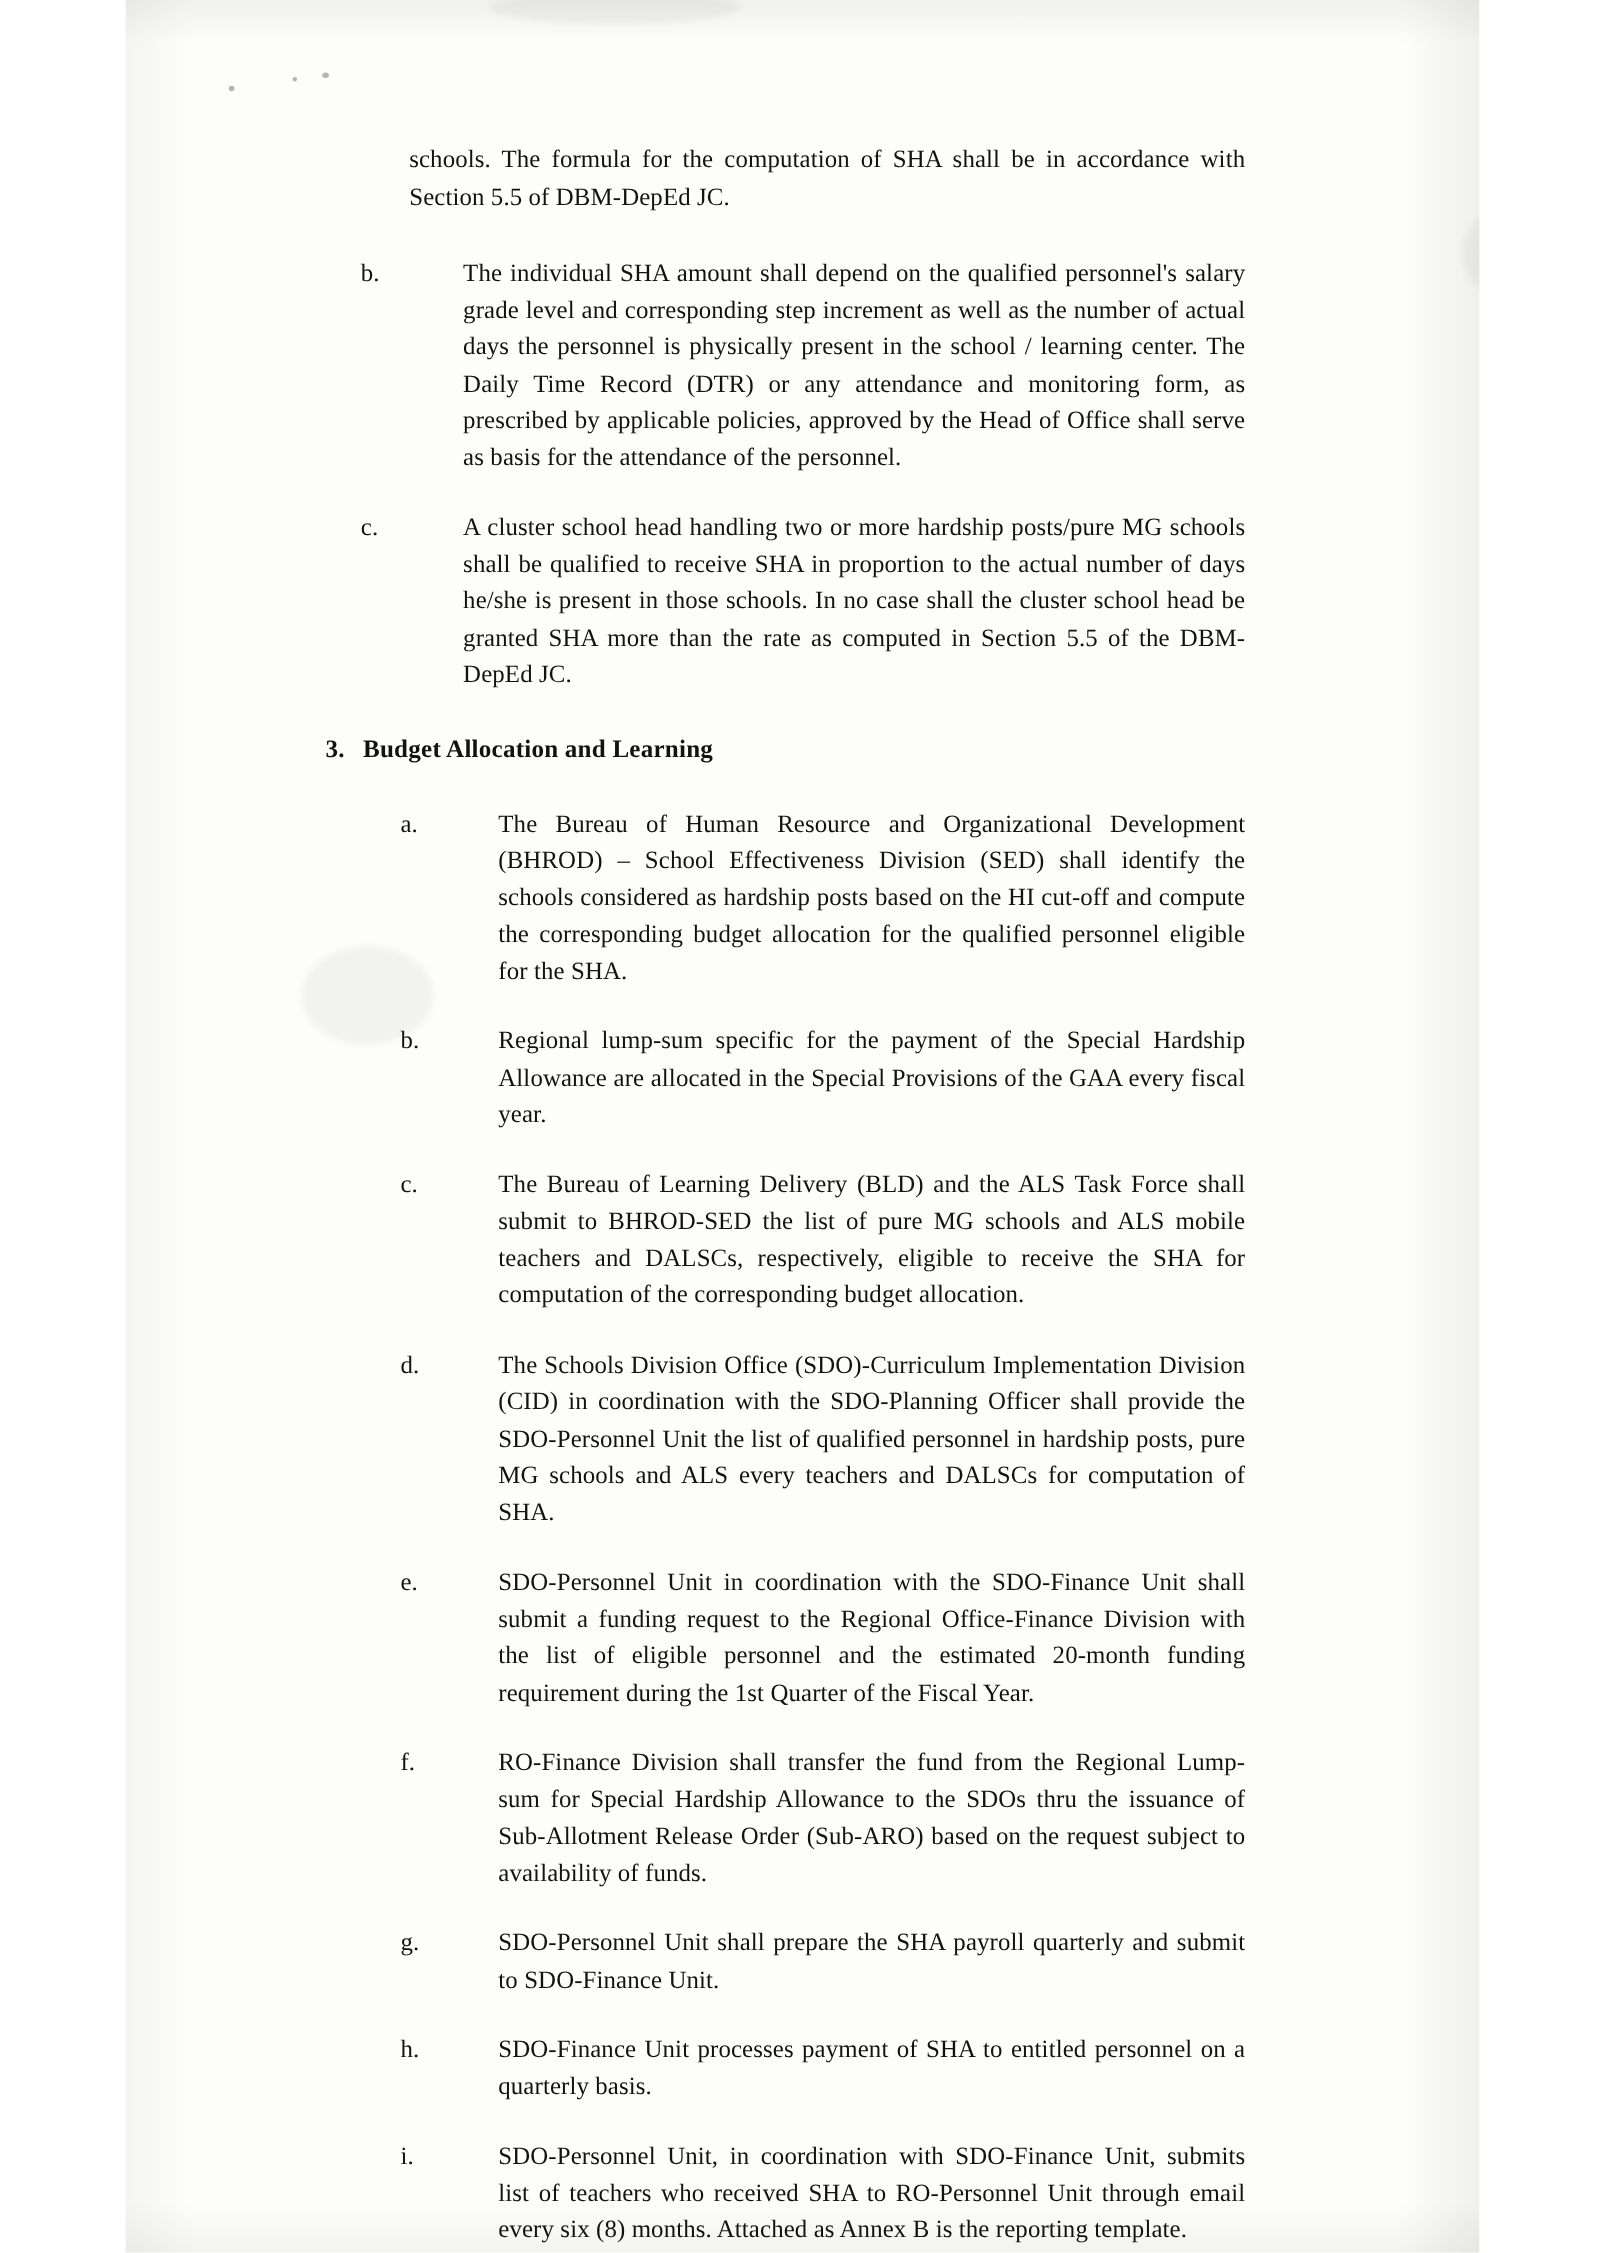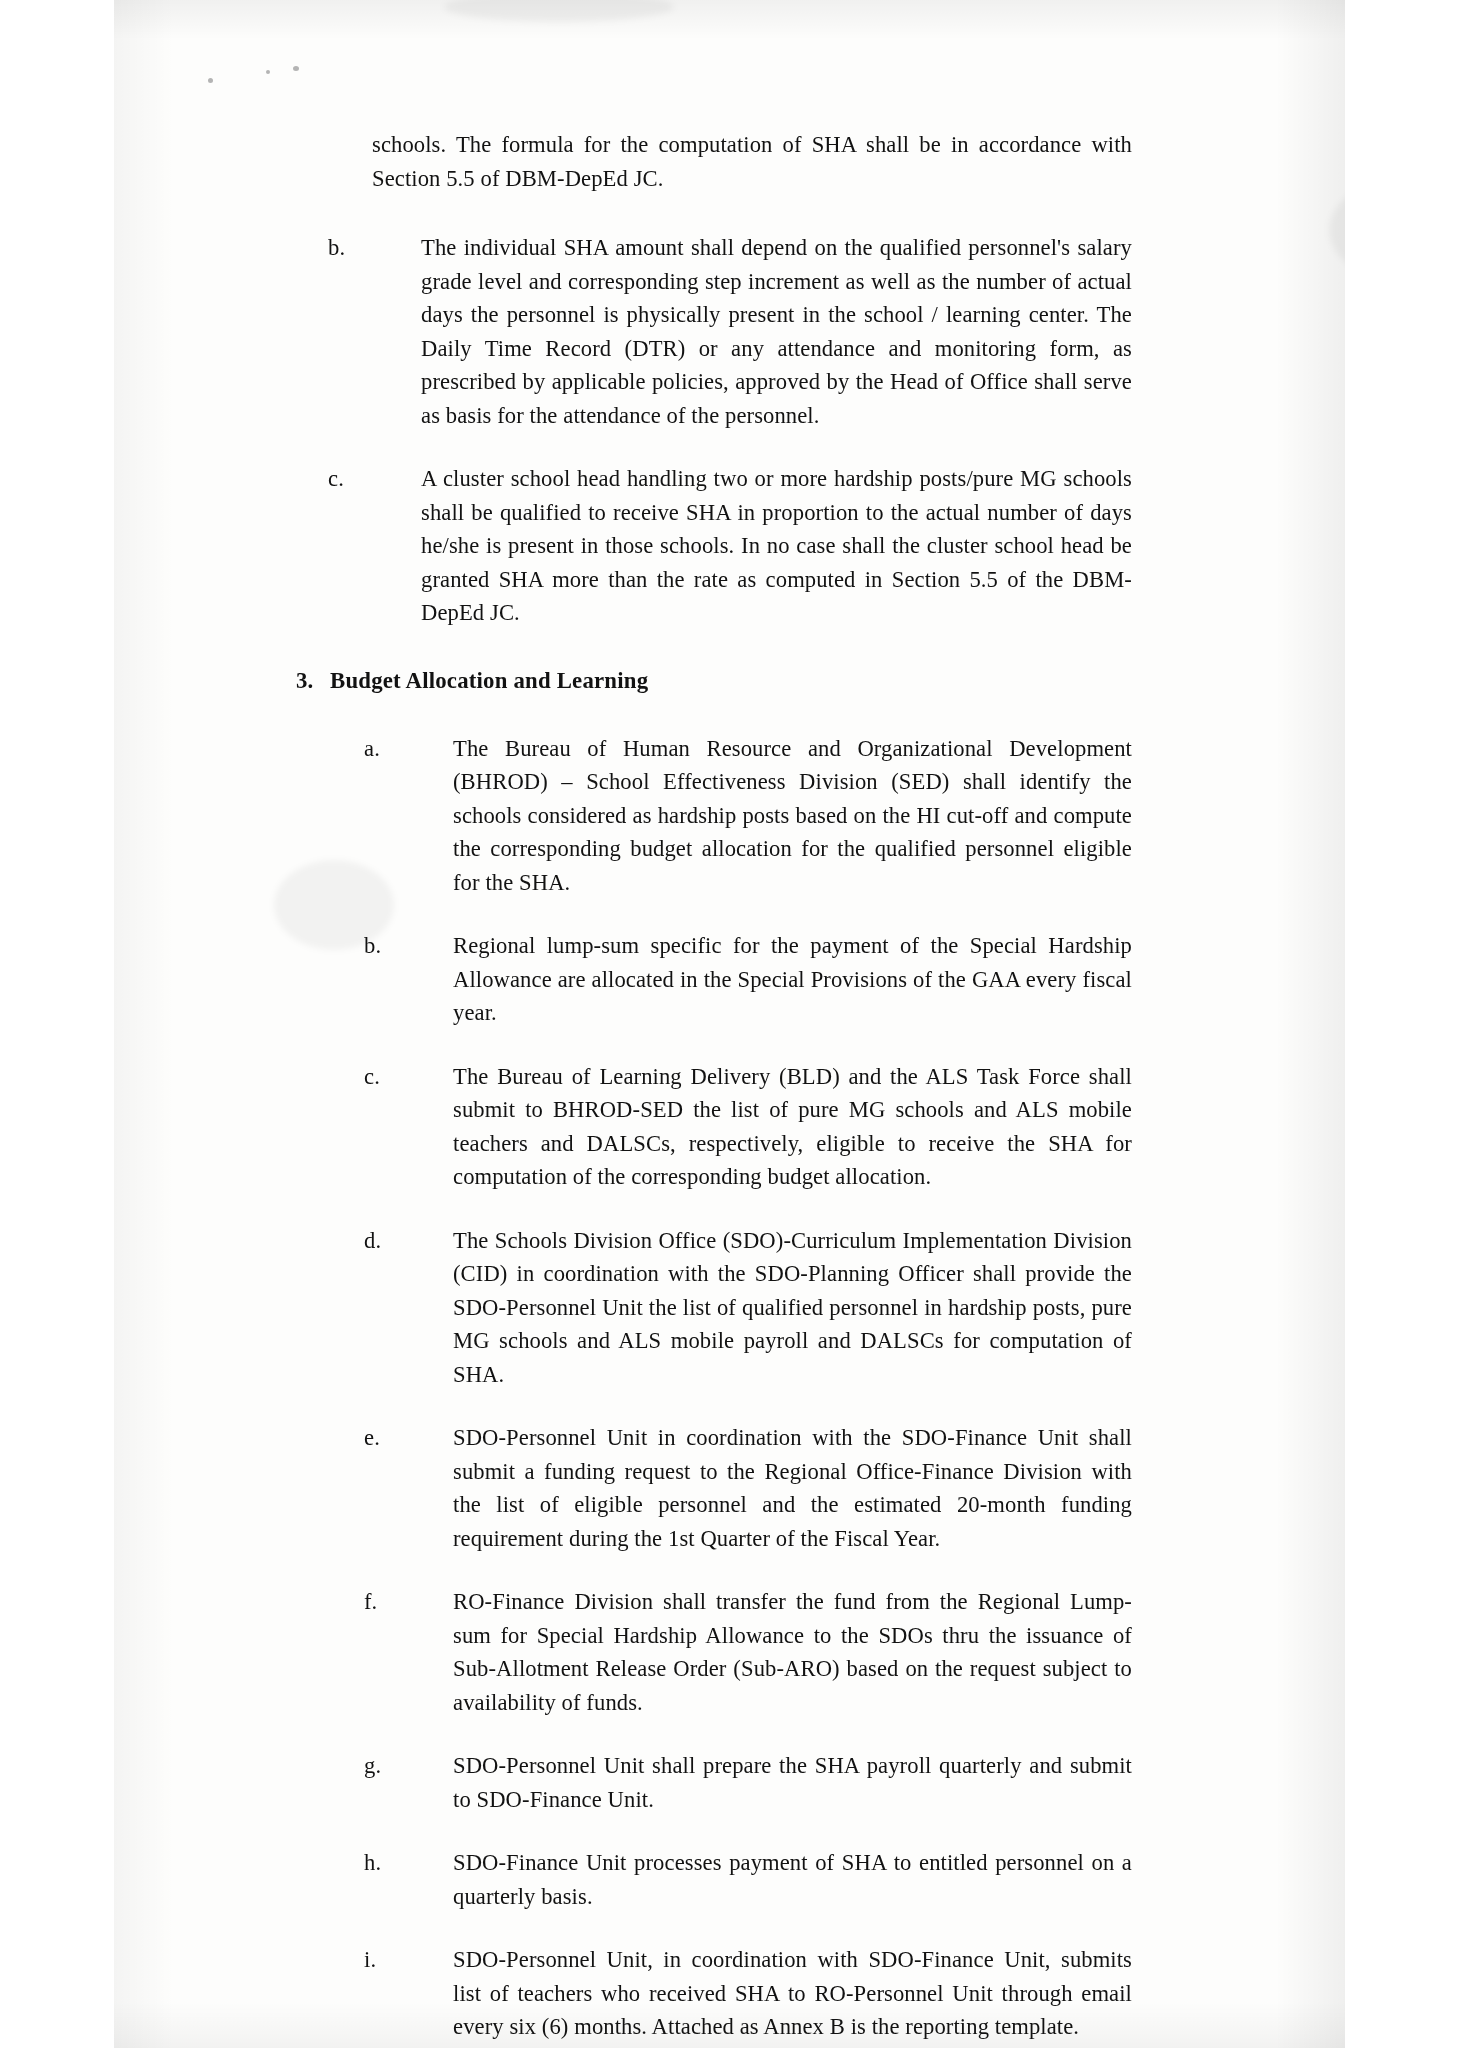--- a/index.html
+++ b/index.html
@@ -182,21 +182,21 @@
     <div class="gap-md"></div>
 
     <div class="para">
       <span class="marker">c.</span>
       <span class="body">The Bureau of Learning Delivery (BLD) and the ALS Task Force shall submit to BHROD-SED the list of pure MG schools and ALS mobile teachers and DALSCs, respectively, eligible to receive the SHA for computation of the corresponding budget allocation.</span>
     </div>
     <div class="gap-md"></div>
 
     <div class="para">
       <span class="marker">d.</span>
-      <span class="body">The Schools Division Office (SDO)-Curriculum Implementation Division (CID) in coordination with the SDO-Planning Officer shall provide the SDO-Personnel Unit the list of qualified personnel in hardship posts, pure MG schools and ALS mobile payroll and DALSCs for computation of SHA.</span>
+      <span class="body">The Schools Division Office (SDO)-Curriculum Implementation Division (CID) in coordination with the SDO-Planning Officer shall provide the SDO-Personnel Unit the list of qualified personnel in hardship posts, pure MG schools and ALS every teachers and DALSCs for computation of SHA.</span>
     </div>
     <div class="gap-md"></div>
 
     <div class="para">
       <span class="marker">e.</span>
       <span class="body">SDO-Personnel Unit in coordination with the SDO-Finance Unit shall submit a funding request to the Regional Office-Finance Division with the list of eligible personnel and the estimated 20-month funding requirement during the 1st Quarter of the Fiscal Year.</span>
     </div>
     <div class="gap-md"></div>
 
     <div class="para">
@@ -212,17 +212,17 @@
     <div class="gap-md"></div>
 
     <div class="para">
       <span class="marker">h.</span>
       <span class="body">SDO-Finance Unit processes payment of SHA to entitled personnel on a quarterly basis.</span>
     </div>
     <div class="gap-md"></div>
 
     <div class="para">
       <span class="marker">i.</span>
-      <span class="body">SDO-Personnel Unit, in coordination with SDO-Finance Unit, submits list of teachers who received SHA to RO-Personnel Unit through email every six (6) months. Attached as Annex B is the reporting template.</span>
+      <span class="body">SDO-Personnel Unit, in coordination with SDO-Finance Unit, submits list of teachers who received SHA to RO-Personnel Unit through email every six (8) months. Attached as Annex B is the reporting template.</span>
     </div>
 
   </div>
 </div>
 
 </body></html>

